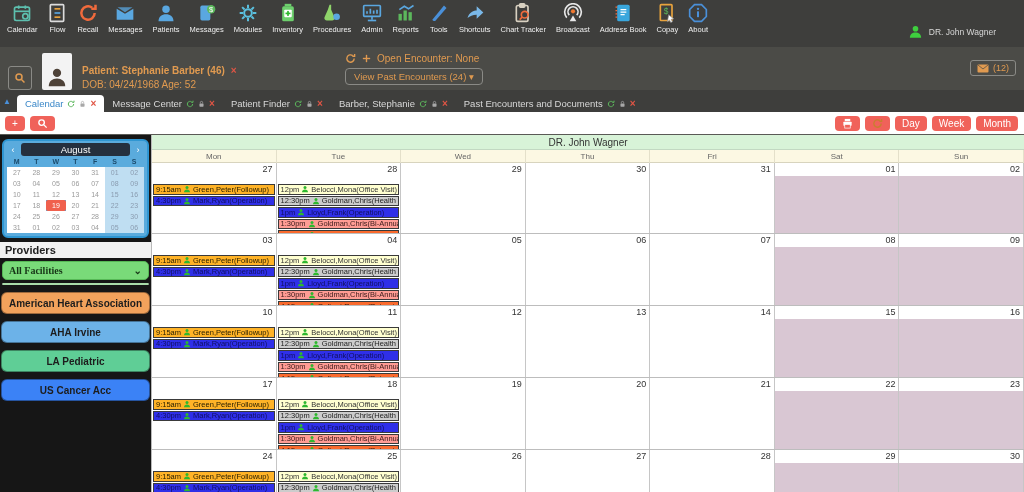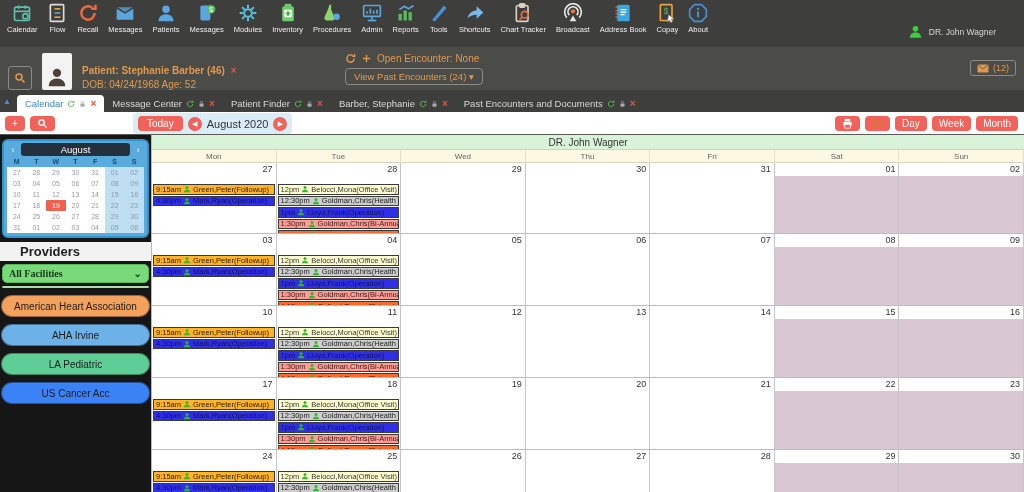--- a/index.html
+++ b/index.html
@@ -75,35 +75,35 @@
     border-radius:6px; padding:2px 3px 3px 3px; }
   .mc-head { display:flex; align-items:center; }
   .mc-nav { color:#fff; font-size:9px; width:12px; text-align:center; }
   .mc-title { flex:1; background:#25303e; color:#fff; text-align:center; font-size:9.5px;
     border-radius:3px; padding:1px 0; margin:0 2px; }
   .mc-days, .mc-grid { display:grid; grid-template-columns:repeat(7,1fr); }
   .mc-days span { font-size:7px; font-weight:bold; color:#1b4a6b; text-align:center; padding:2px 0; }
   .mc-cell { font-size:7px; color:#9a9a9a; text-align:center; padding:2px 0; background:#fff; }
   .mc-cell.wknd { background:#bfdef2; color:#8a9cb0; }
   .mc-cell.sel { background:#f0604d; color:#fff; border-radius:2px; }
-  .prov-title { background:#f2f2f2; font-size:13px; font-weight:bold; color:#222;
-    padding:2px 20px; margin-top:2px; }
+  .prov-title { background:#f2f2f2; font-size:11px; font-weight:bold; color:#222;
+    padding:2px 5px; margin-top:2px; }
   .fac-dd { margin:3px 2px; background:#79da79; border:1px solid #56b856; border-radius:5px;
     font-size:10px; font-weight:bold; color:#173517; padding:3px 6px; display:flex;
     align-items:center; }
   .fac-dd span.lbl { flex:1;font-family:Liberation Serif, serif; }
   .prov-listwrap { margin:1px 2px; background:#fff; border:1px solid #a9dca9; border-radius:4px;
     position:relative; padding-right:11px; overflow:hidden; }
   .prov-item { font-size:9.5px; color:#333; padding:0 3px; line-height:11px; white-space:nowrap; }
   .prov-item.sel { background:#c8c8c8; }
   .prov-scroll { position:absolute; right:0; top:0; bottom:0; width:10px; background:#f0f0f0;
     border-left:1px solid #ddd; display:flex; flex-direction:column; justify-content:space-between;
     align-items:center; font-size:6px; color:#555; padding:1px 0; }
-  .fac-btn { margin:7px 1px 0 1px; height:22px; border-radius:11px; border:1px solid rgba(0,0,0,.35);
-    font-size:10px; font-weight:normal; color:#1d1d1d; display:flex; align-items:center;
+  .fac-btn { margin:7px 1px 0 1px; height:22px; border-radius:6px; border:1px solid rgba(0,0,0,.35);
+    font-size:10px; font-weight:bold; color:#1d1d1d; display:flex; align-items:center;
     justify-content:center; }
 
   
   .calarea { flex:1; display:flex; flex-direction:column; background:#fff;
     border-left:1px solid #b9b9b9; overflow:hidden; }
   .cal-provider { height:15px; background:#d8f3d8; border-bottom:1px solid #c2d8c2;
     font-size:10px; color:#333; text-align:center; line-height:15px; }
   .cal-dayheaders { height:13px; display:grid; grid-template-columns:repeat(7,1fr);
     background:#fcf8e3; border-bottom:1px solid #d8d4be; }
   .cal-dh { font-size:8px; color:#666; text-align:center; line-height:13px;
@@ -467,26 +467,20 @@
   <div class="controls">
     <div class="ctl-btn">+</div>
     <div class="ctl-btn">
         <span class="icn">
           <svg viewBox="0 0 24 24" fill="none" stroke="currentColor" stroke-width="3">
             <circle cx="10" cy="10" r="6"></circle>
             <line x1="15" y1="15" x2="21" y2="21"></line>
           </svg>
         </span>
       </div>
-    <div class="ctl-pill">
-      <div class="ctl-today">Today</div>
-      <div class="ctl-arrow">◀</div>
-      <div class="ctl-month">August 2020</div>
-      <div class="ctl-arrow">▶</div>
-    </div>
     <div class="ctl-right">
       <div class="ctl-btn">
           <span class="icn">
             <svg viewBox="0 0 24 24" fill="currentColor">
               <rect x="6" y="2" width="12" height="5"></rect>
               <rect x="3" y="8" width="18" height="9" rx="1"></rect>
               <rect x="6" y="14" width="12" height="8" fill="#f0625a" stroke="currentColor" stroke-width="1.5"></rect>
             </svg>
           </span>
         </div>

